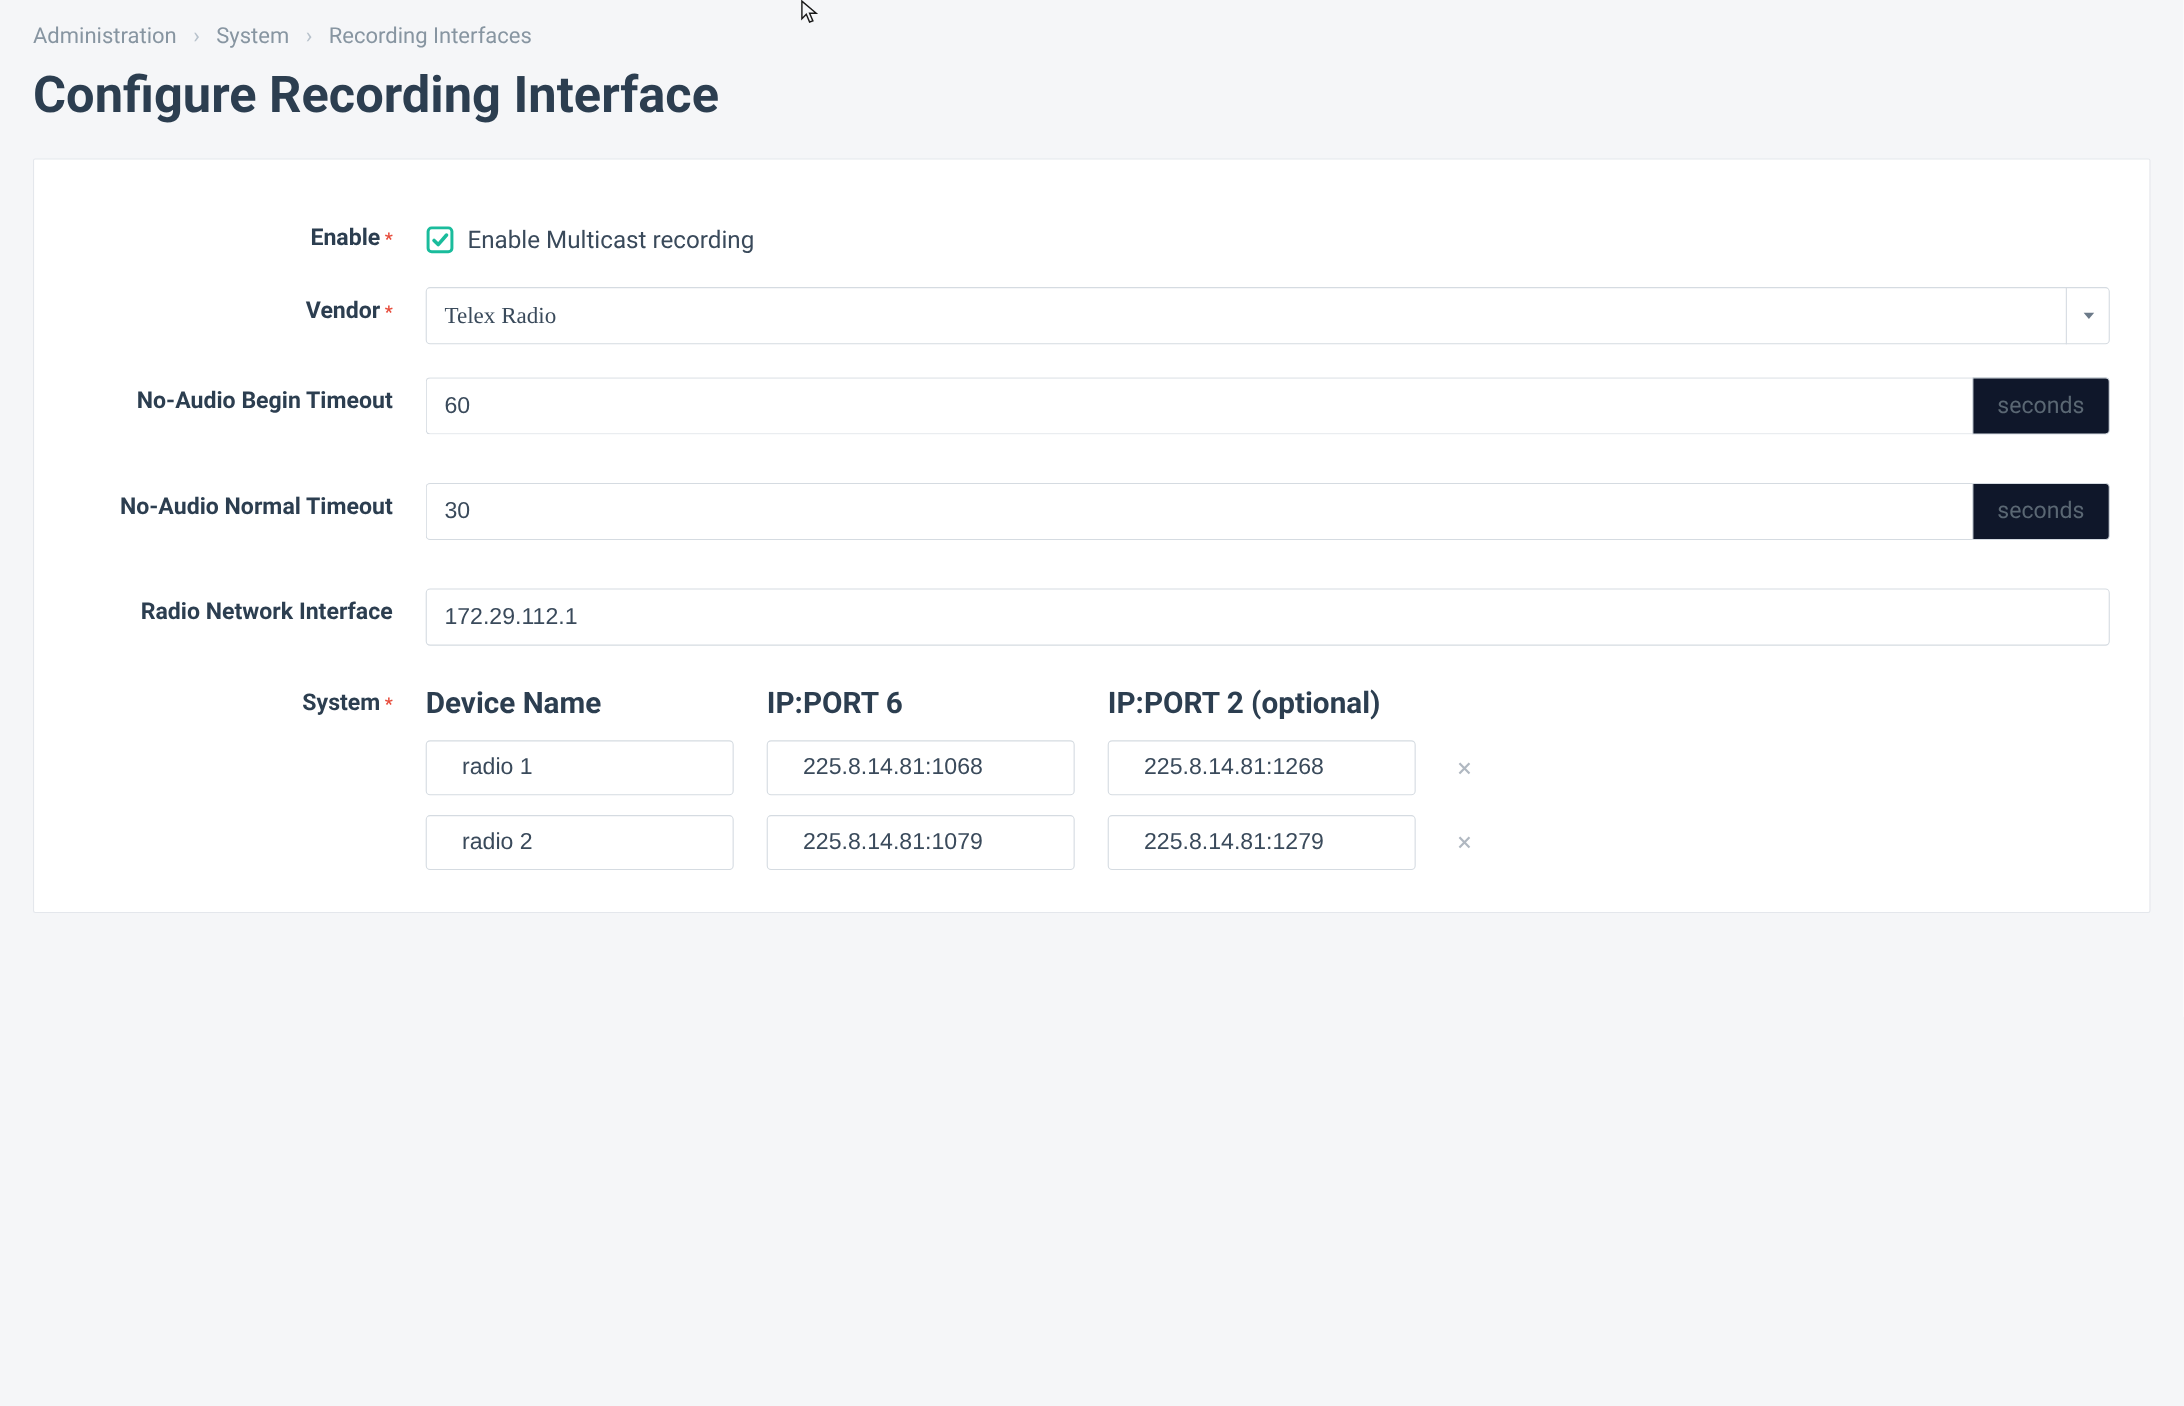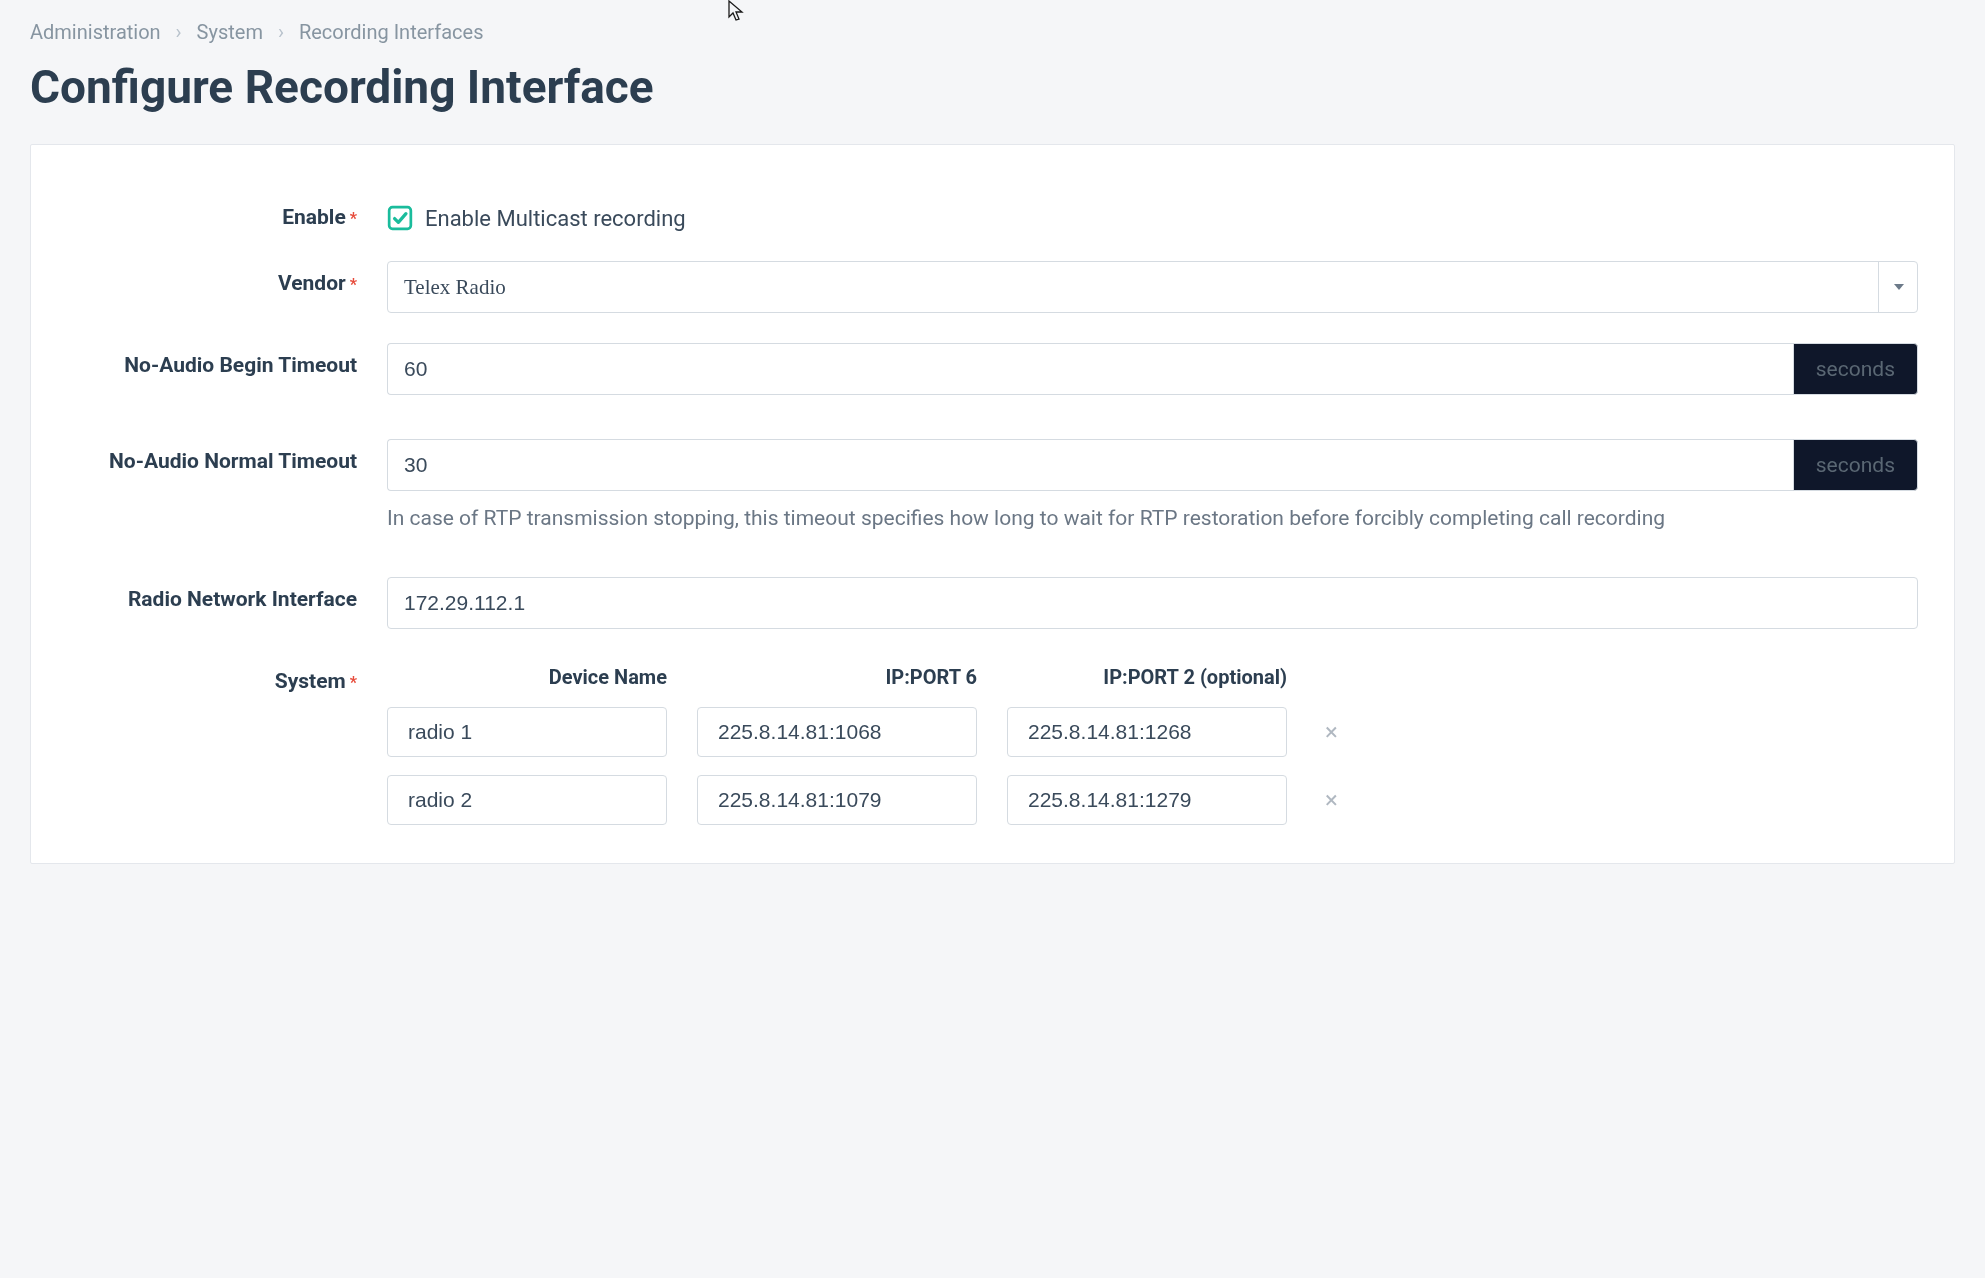--- a/index.html
+++ b/index.html
@@ -149,23 +149,22 @@
       line-height: 1.45;
     }
     .devices-header {
       display: flex;
       gap: 30px;
       margin-bottom: 18px;
       padding-top: 6px;
     }
     .devices-header div {
       font-weight: 700;
-      font-size: 20px;
+      font-size: 27px;
       color: #2c3e50;
-      text-align: right;
     }
     .device-row {
       display: flex;
       gap: 30px;
       align-items: center;
       margin-bottom: 18px;
     }
     .device-col-name { width: 280px; }
     .device-col-ip1 { width: 280px; }
     .device-col-ip2 { width: 280px; }
@@ -173,21 +172,21 @@
       color: #b0b8c1;
       font-size: 24px;
       cursor: pointer;
       padding: 0 8px;
     }
     .device-input {
       width: 100%;
       height: 50px;
       border: 1px solid #d5dbe1;
       border-radius: 4px;
-      padding: 0 20px;
+      padding: 0 32px;
       font-size: 21px;
       color: #3a4a5b;
       background: #ffffff;
       outline: none;
     }
     .cursor-arrow {
       position: absolute;
       top: 0;
       left: 728px;
       color: #1a1a1a;
@@ -257,21 +256,20 @@
 
   <div class="form-row" style="margin-bottom:44px;">
     <div class="form-label-col">
       <span class="form-label">No-Audio Normal Timeout</span>
     </div>
     <div class="form-control-col">
       <div class="input-group">
         <input class="text-input" value="30" style="">
         <div class="input-addon">seconds</div>
       </div>
-      <div class="help-text">In case of RTP transmission stopping, this timeout specifies how long to wait for RTP restoration before forcibly completing call recording</div>
     </div>
   </div>
 
   <div class="form-row">
     <div class="form-label-col">
       <span class="form-label">Radio Network Interface</span>
     </div>
     <div class="form-control-col">
       <input class="text-input" value="172.29.112.1" style="">
     </div>

